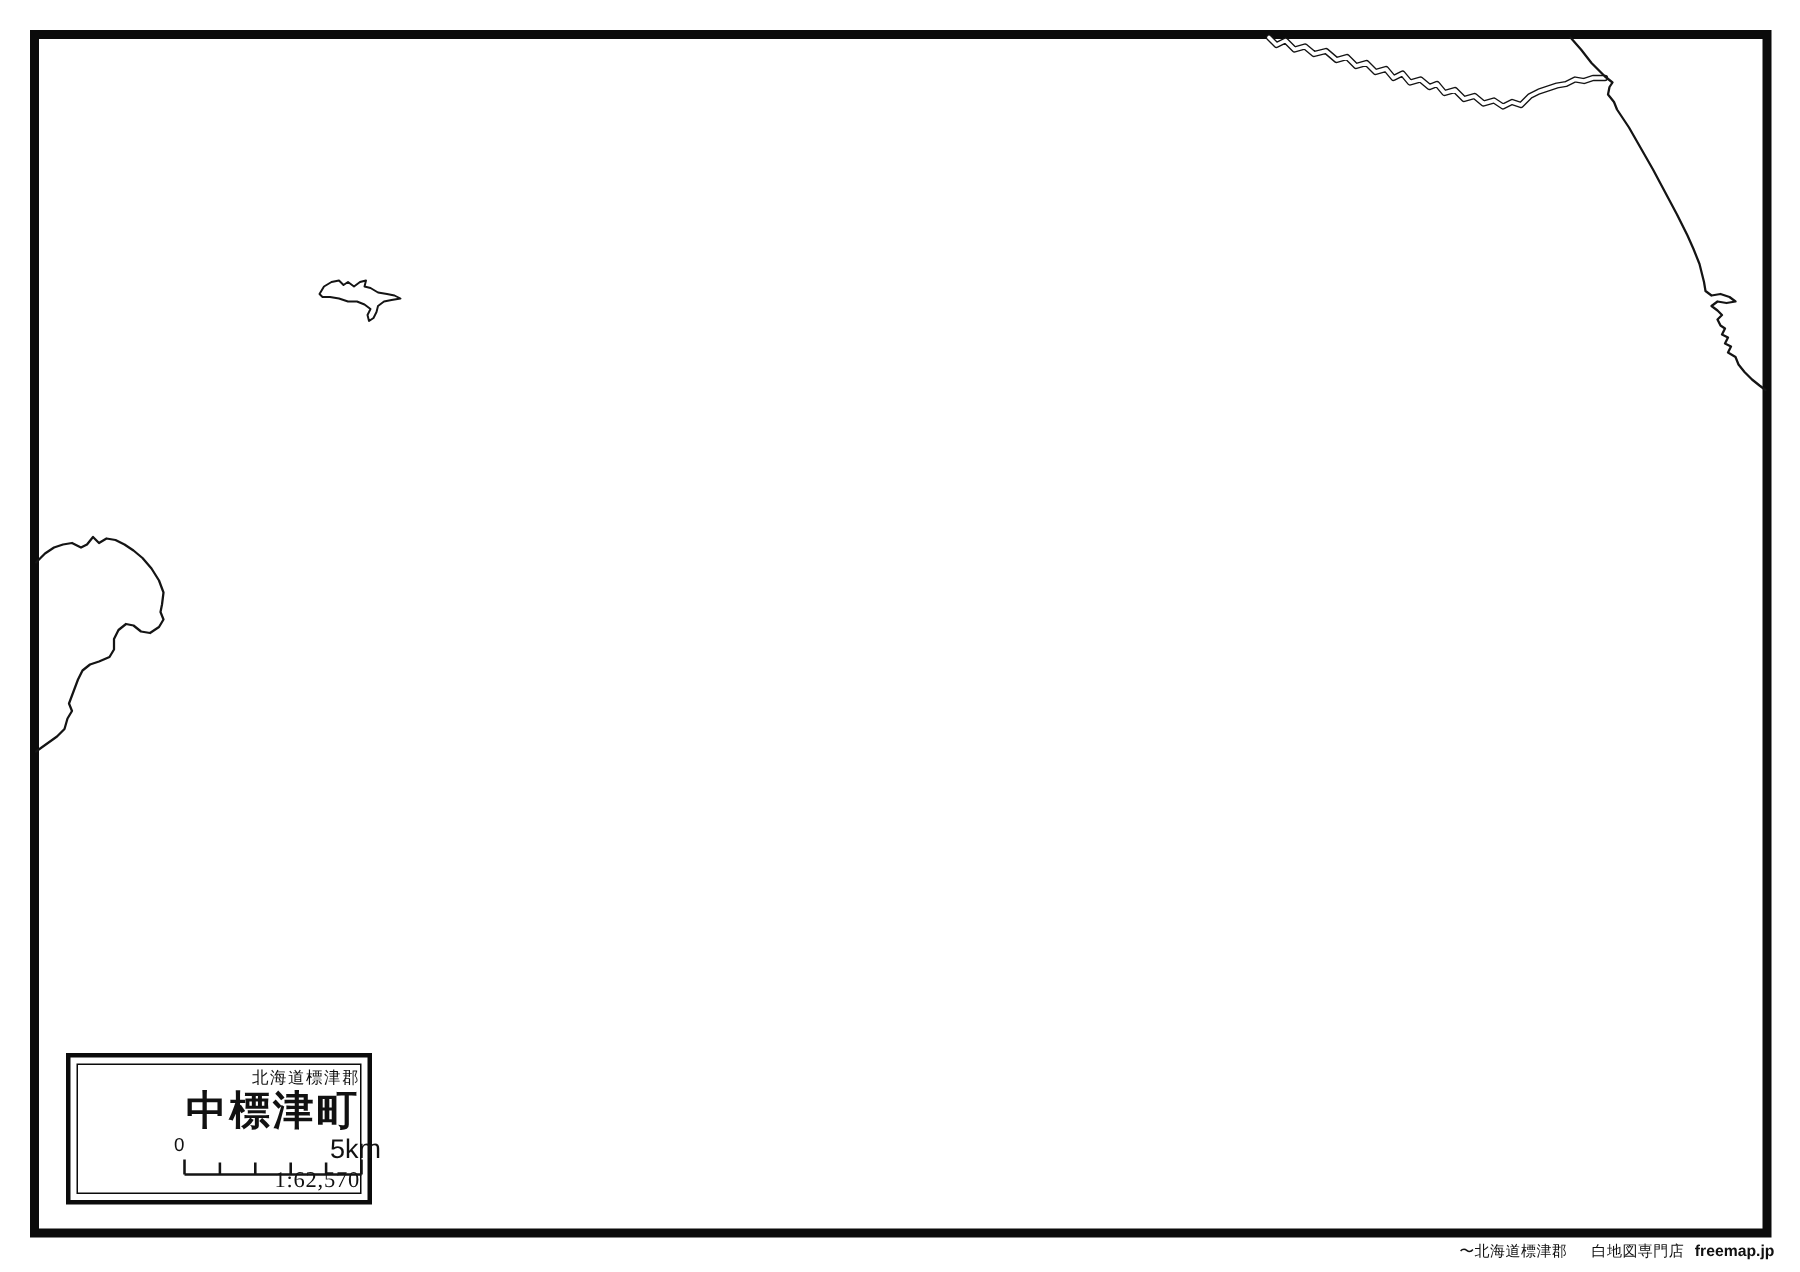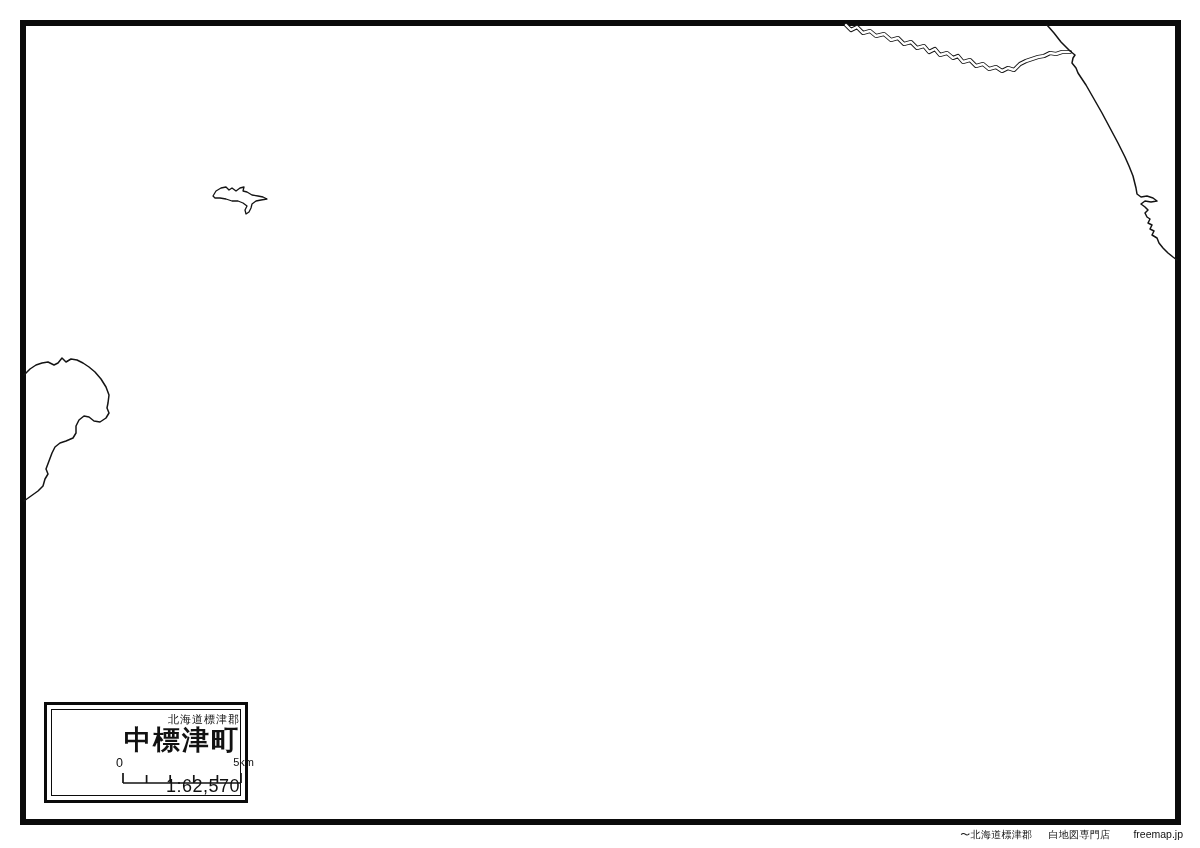--- a/index.html
+++ b/index.html
@@ -38,33 +38,33 @@
   .title-inner{
     box-sizing:border-box;
     width:100%;height:100%;
     border:1.5px solid #0b0b0b;
     display:flex;flex-direction:column;align-items:flex-end;
   }
   .district{font-size:11px;letter-spacing:1px;margin-top:4px;line-height:1;}
   .town{font-size:27px;font-weight:700;letter-spacing:2px;line-height:1.1;margin-top:1px;}
   .scale{position:relative;width:118px;height:31px;margin-top:1px;}
   .scale .s0{position:absolute;left:-6px;top:0;font-size:12.5px;line-height:1;}
-  .scale .s5{position:absolute;right:-14px;top:0;font-size:11px;line-height:1;}
+  .scale .s5{position:absolute;right:-14px;top:0;font-size:18px;line-height:1;}
   .scale .ruler{position:absolute;left:0;top:15px;}
-  .ratio{font-size:18px;letter-spacing:.5px;line-height:1;}
+  .ratio{font-size:15px;letter-spacing:.5px;line-height:1;font-family:Liberation Serif, serif;}
 
   
   .footer{
     position:absolute;top:828px;left:0;width:1183px;
     text-align:right;
     font-size:10px;line-height:1.3;color:#111;
     letter-spacing:.3px;
   }
   .footer .shop{margin-left:13px;margin-top:24px;}
-  .footer .brand{margin-left:20px;font-weight:normal;font-size:10.5px;letter-spacing:0;}
+  .footer .brand{margin-left:4px;font-weight:bold;font-size:10.5px;letter-spacing:0;}
 </style>
 </head>
 <body>
 
 <div class="page">
 
   <div class="map-border"></div>
 
   <svg class="map-art" viewBox="0 0 1200 848" xmlns="http://www.w3.org/2000/svg">
     <defs>

